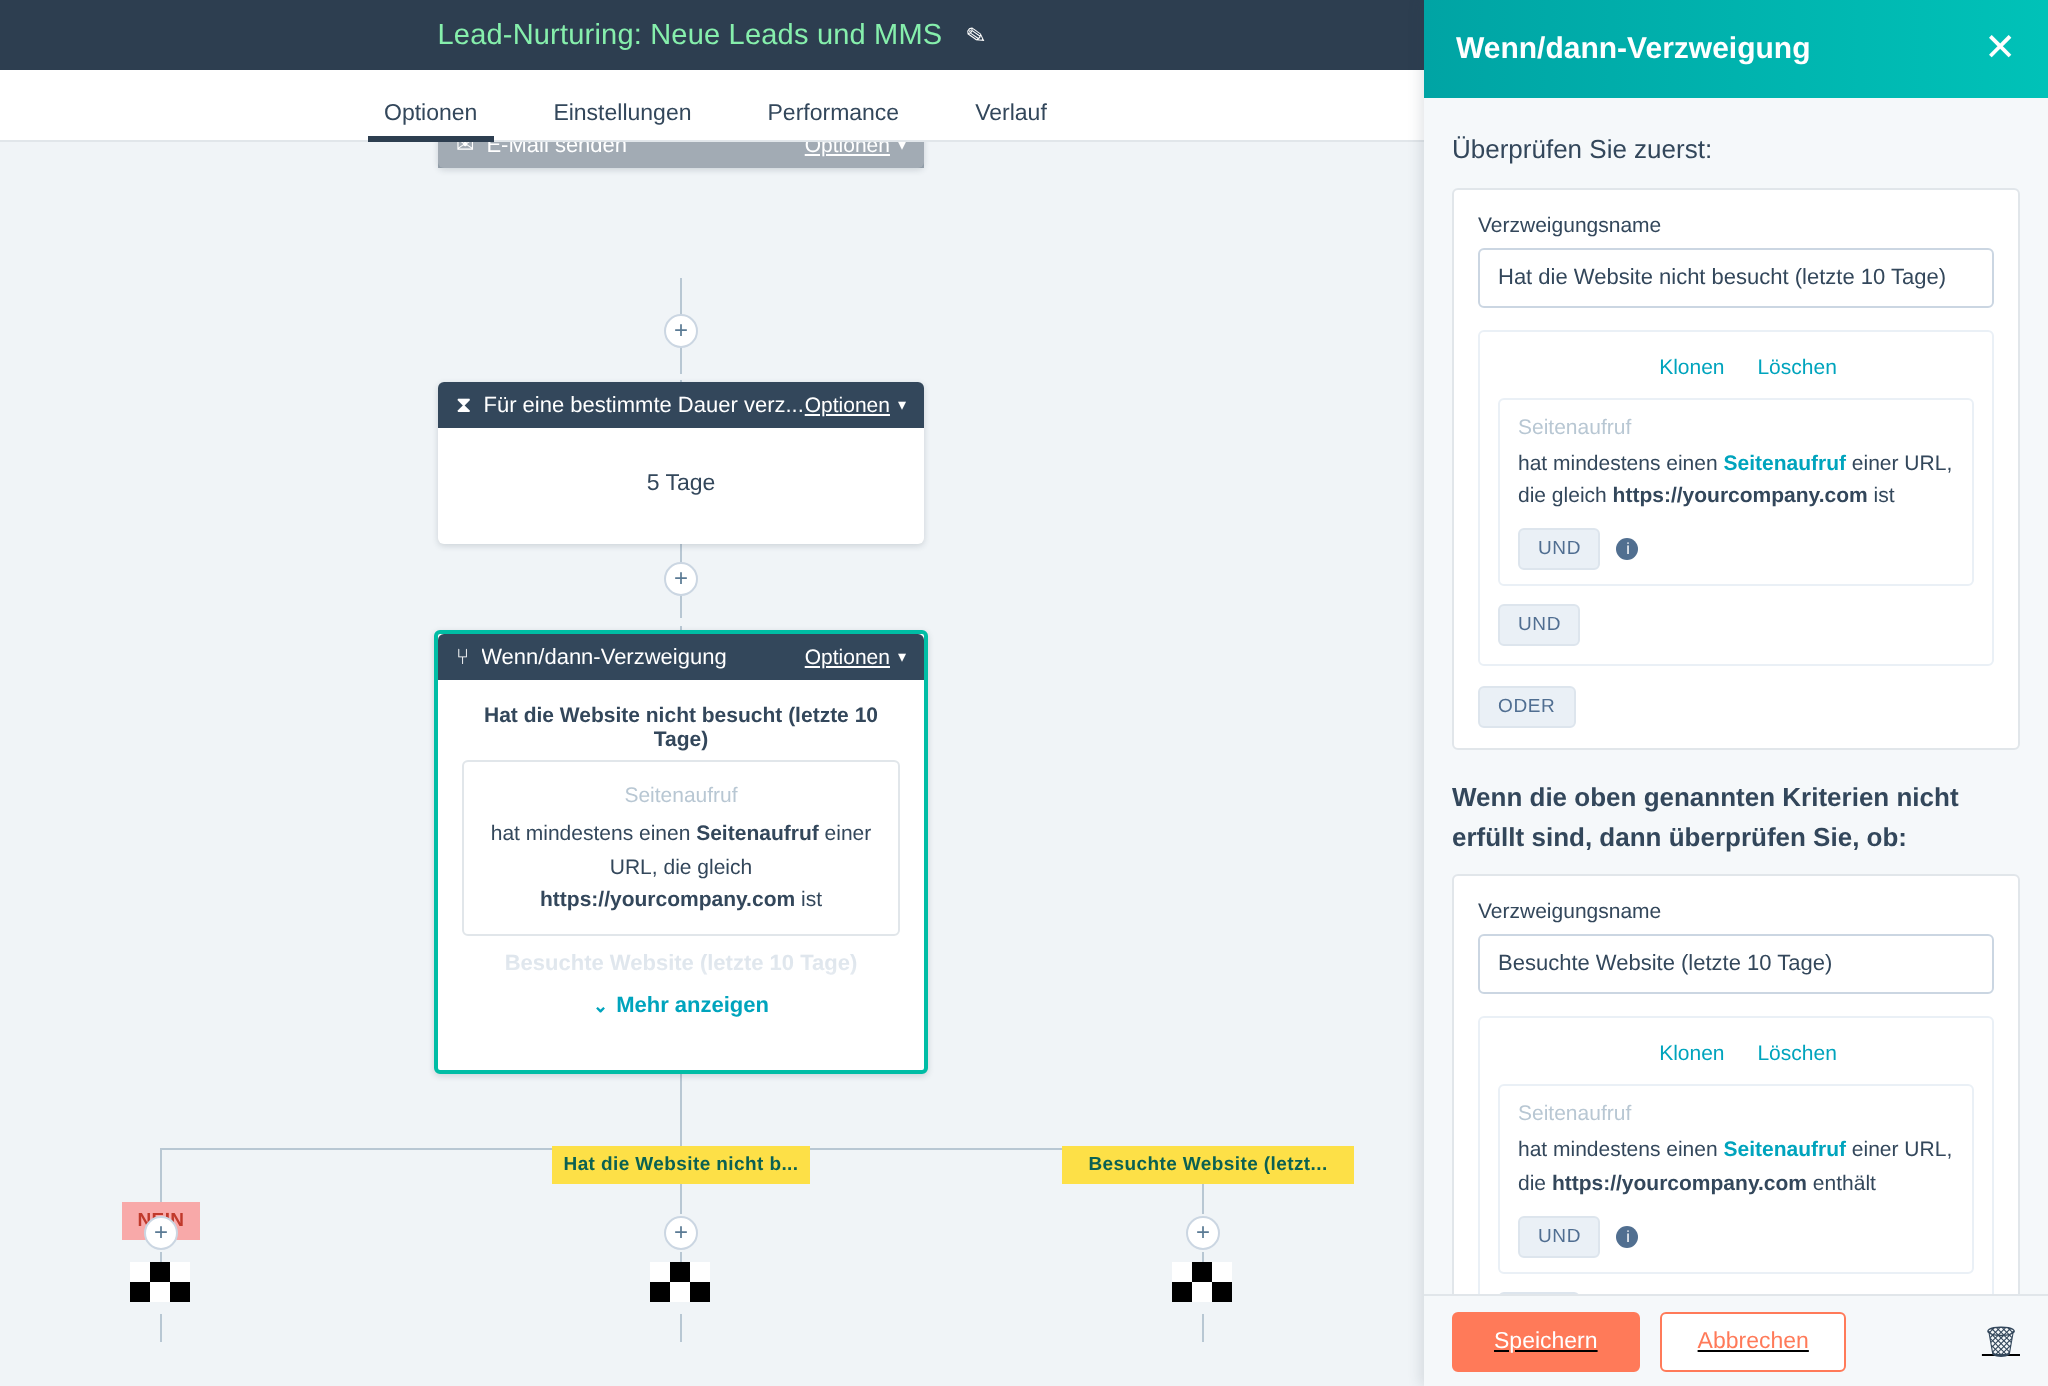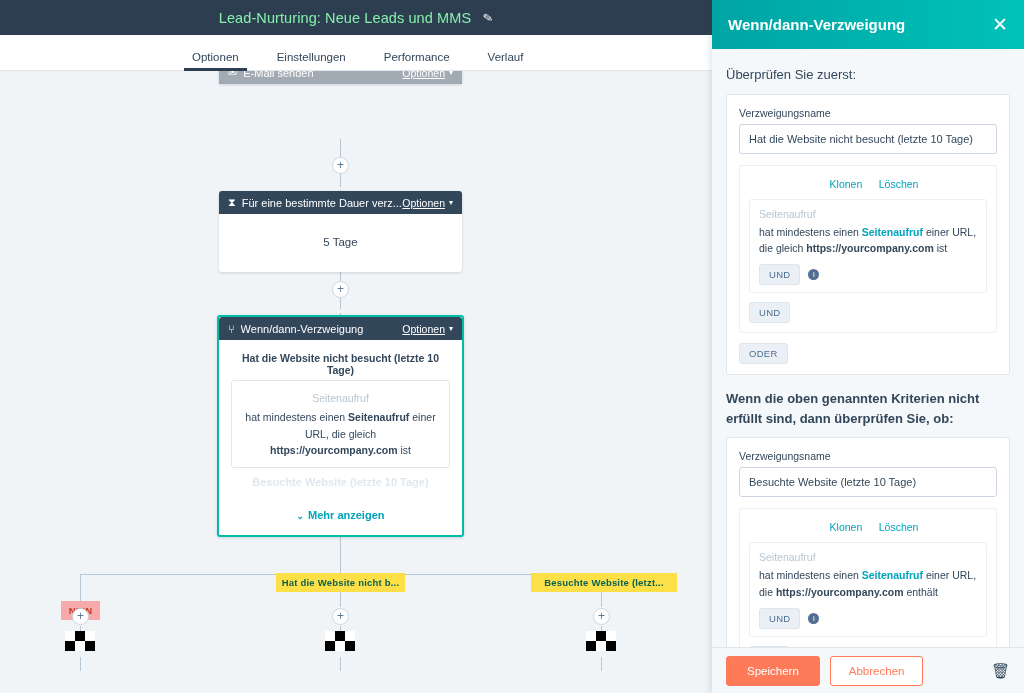--- a/index.html
+++ b/index.html
@@ -115,21 +115,21 @@
   .crit-text .hl { color: #00a4bd; font-weight: bold; }
   .pill { display: inline-block; background: #eaf0f6; border: 1px solid #dde5ed;
     border-radius: 3px; color: #506e91; font-size: 9.5px; padding: 4px 9px;
     letter-spacing: .3px; }
   .btn-row { margin-top: 7px; display: flex; align-items: center; }
   .info-icon { width: 11px; height: 11px; border-radius: 50%; background: #516f90;
     color: #fff; font-size: 8px; line-height: 11px; text-align: center;
     margin-left: 8px; font-style: normal; }
   .panel-foot { position: absolute; left: 0; right: 0; bottom: 0; height: 46px;
     background: #f5f8fa; border-top: 1px solid #e1e6ea; display: flex;
-    align-items: center; padding: 0 14px; }
+    align-items: center; padding: 0 14px; text-decoration: underline; }
   .btn-save { background: #ff7a59; color: #fff; border: 1px solid #ff7a59;
     border-radius: 3px; font-size: 11.5px; padding: 8px 20px; margin-right: 10px;
     font-family: "Liberation Sans", sans-serif; }
   .btn-cancel { background: #fff; color: #ff7a59; border: 1px solid #ff7a59;
     border-radius: 3px; font-size: 11.5px; padding: 8px 18px;
     font-family: "Liberation Sans", sans-serif; }
   .trash { margin-left: auto; font-size: 15px; color: #33475b; }
 </style>
 </head>
 <body>
@@ -200,21 +200,21 @@
       </div>
       <div style="padding:12px 10px 0;">
         <div style="font-size:10.5px; font-weight:bold; color:#33475b; text-align:center;">Hat die Website nicht besucht (letzte 10 Tage)</div>
         <div class="cond-box" style="text-align:center;">
           <div class="cond-label">Seitenaufruf</div>
           <div><span>hat mindestens einen </span><b>Seitenaufruf</b><span> einer URL, die gleich </span><b>https://yourcompany.com</b><span> ist</span></div>
         </div>
         <div class="faded-title" style="text-align:center;">Besuchte Website (letzte 10 Tage)</div>
       </div>
       <div class="fade-mask"></div>
-      <div class="more-row" style="position:absolute; left:0; right:0; bottom:2px;">
+      <div class="more-row" style="position:absolute; left:0; right:0; bottom:14px;">
         <span class="more-link more-caret">⌄</span><span class="more-link">Mehr anzeigen</span>
       </div>
     </div>
 
     <div class="branch-badge badge-no" style="left:61px; top:503px; width:39px; top:502px;margin-top:28px;">NEIN</div>
     <div class="branch-badge badge-yes" style="left:276px; top:502px; width:129px;">Hat die Website nicht b...</div>
     <div class="branch-badge badge-yes" style="left:531px; top:502px; width:146px;">Besuchte Website (letzt...</div>
 
     <div class="plus-node" style="left:72px; top:537px;">+</div>
     <div class="plus-node" style="left:332px; top:537px;">+</div>

